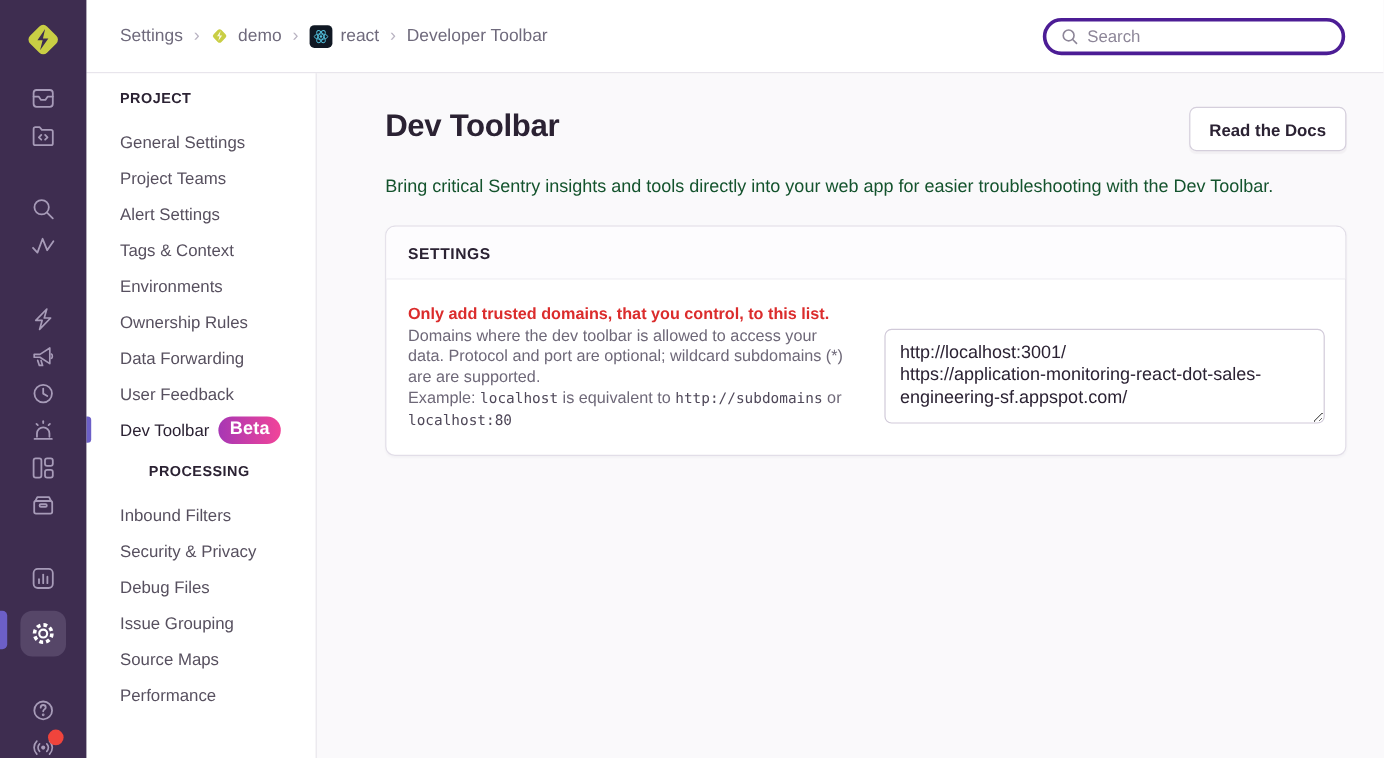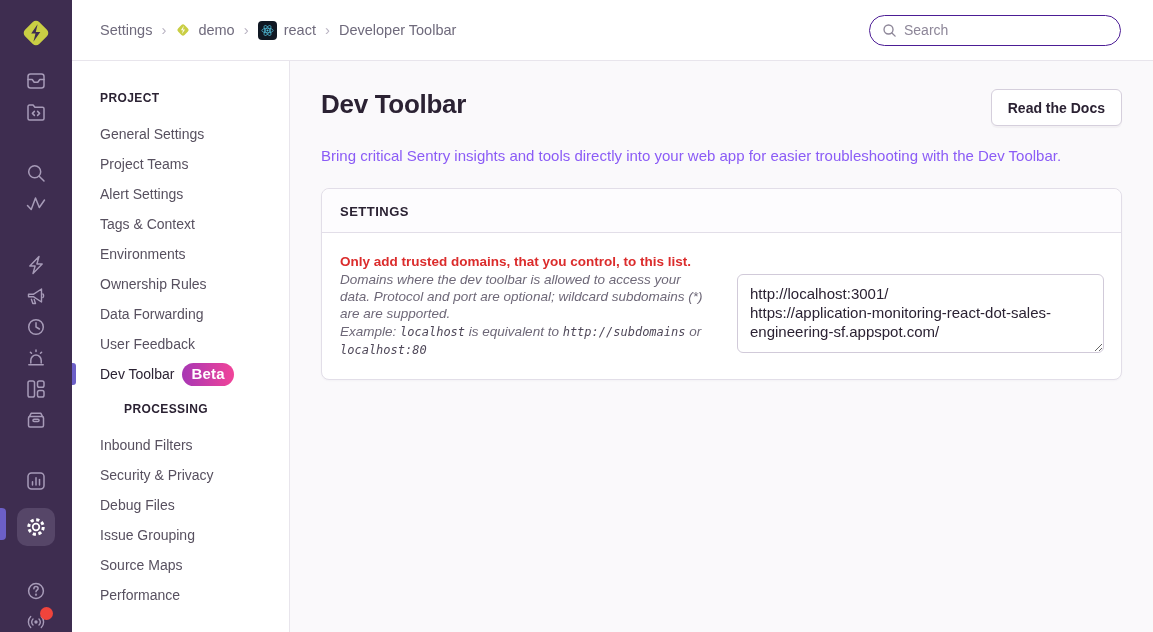--- a/index.html
+++ b/index.html
@@ -51,32 +51,32 @@
     padding:0 32px 0 28px; z-index:5;
   }
   .crumbs { display:flex; align-items:center; gap:9px; font-size:14.5px; color:#6f6a7c; }
   .crumb { display:flex; align-items:center; gap:7px; cursor:pointer; }
   .crumb-sep { color:#b9b3c2; font-size:15px; line-height:1; transform:translateY(-1px); }
   .crumb-icon-react {
     width:19px; height:19px; border-radius:4px; background:#101823;
     display:flex; align-items:center; justify-content:center;
   }
   .searchbox {
-    width:252px; height:31px; border:1px solid #4c1d95; border-radius:16px;
+    width:252px; height:31px; border:3px solid #4c1d95; border-radius:16px;
     display:flex; align-items:center; padding:0 12px; gap:7px; background:#fff;
   }
   .searchbox input {
     border:none; outline:none; flex:1; font-size:14px; font-family:"Liberation Sans",sans-serif;
     color:#3a3340; background:transparent;
   }
   .searchbox input::placeholder { color:#8d8698; }
 
   
   .subnav {
-    position:absolute; left:72px; top:61px; width:218px; bottom:0;
+    position:absolute; left:72px; top:45px; width:192px; bottom:0;
     background:#ffffff; border-right:1px solid #e8e5ec;
     padding:30px 0 0 28px; z-index:4;
   }
   .nav-title {
     font-size:12px; font-weight:bold; letter-spacing:0.4px; color:#2b2233;
     margin-bottom:14px;
   }
   .nav-item {
     font-size:14px; color:#57505f; height:30px; display:flex; align-items:center; gap:8px;
     cursor:pointer; position:relative;
@@ -99,36 +99,36 @@
     background:#faf9fb; padding:28px 31px 0 31px; overflow:hidden;
   }
   .title-row { display:flex; align-items:flex-start; justify-content:space-between; }
   .page-title { font-size:26px; font-weight:bold; color:#2b2233; letter-spacing:-0.3px; }
   .docs-btn {
     background:#fff; border:1px solid #d5cfdc; border-radius:6px;
     font-family:"Liberation Sans",sans-serif;
     font-size:14px; font-weight:bold; color:#2b2233; padding:0 16px; height:37px;
     cursor:pointer; box-shadow:0 2px 1px rgba(40,30,60,0.04);
   }
-  .page-desc { margin-top:21px; font-size:15px; color:#8b5cf6; }
+  .page-desc { margin-top:21px; font-size:15px; color:#14532d; }
 
   .panel {
     margin-top:24px; background:#fff; border:1px solid #e2dee8; border-radius:8px;
     box-shadow:0 1px 2px rgba(40,30,60,0.03);
   }
   .panel-header {
     padding:15px 18px 13px; font-size:13px; font-weight:bold; letter-spacing:0.5px;
     color:#2b2233; border-bottom:1px solid #e2dee8; background:#fdfcfe;
     border-radius:8px 8px 0 0;
   }
   .field-row { display:flex; padding:20px 17px 20px 18px; }
   .field-left { width:400px; margin-right:30px; }
   .field-label { font-size:15px; color:#2b2233; margin-bottom:6px; }
   .field-warning { font-size:13.5px; font-weight:bold; color:#db2c2c; line-height:17px; }
-  .field-help { font-size:13.5px; color:#6e6878; line-height:17px; margin-top:1px;font-style:italic; }
+  .field-help { font-size:13.5px; color:#6e6878; line-height:17px; margin-top:1px; }
   .code {
     font-family:"DejaVu Sans Mono", monospace; font-size:12px; color:#4f4859;
   }
   .field-right { flex:1; display:flex; justify-content:flex-end; }
   .origins-input {
     width:367px; height:79px; margin-top:21px;
     border:1px solid #d1cad9; border-radius:6px; padding:9px 12px;
     font-family:Liberation Sans, sans-serif; font-size:15px; line-height:19px; color:#2b2233;
     resize:vertical; outline:none; background:#fff;
   }

